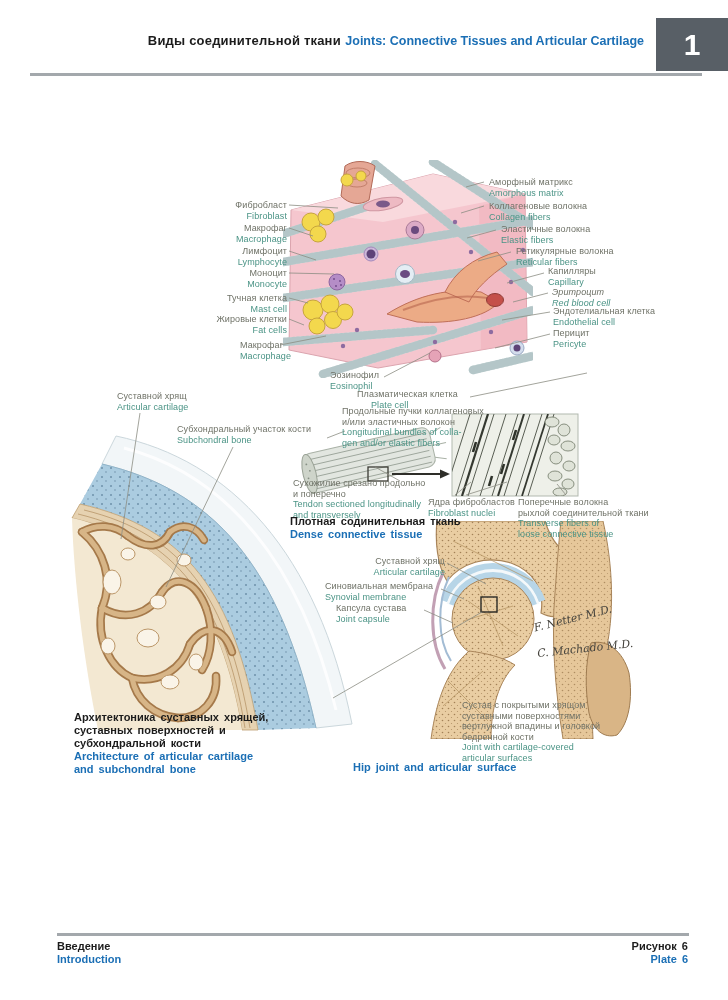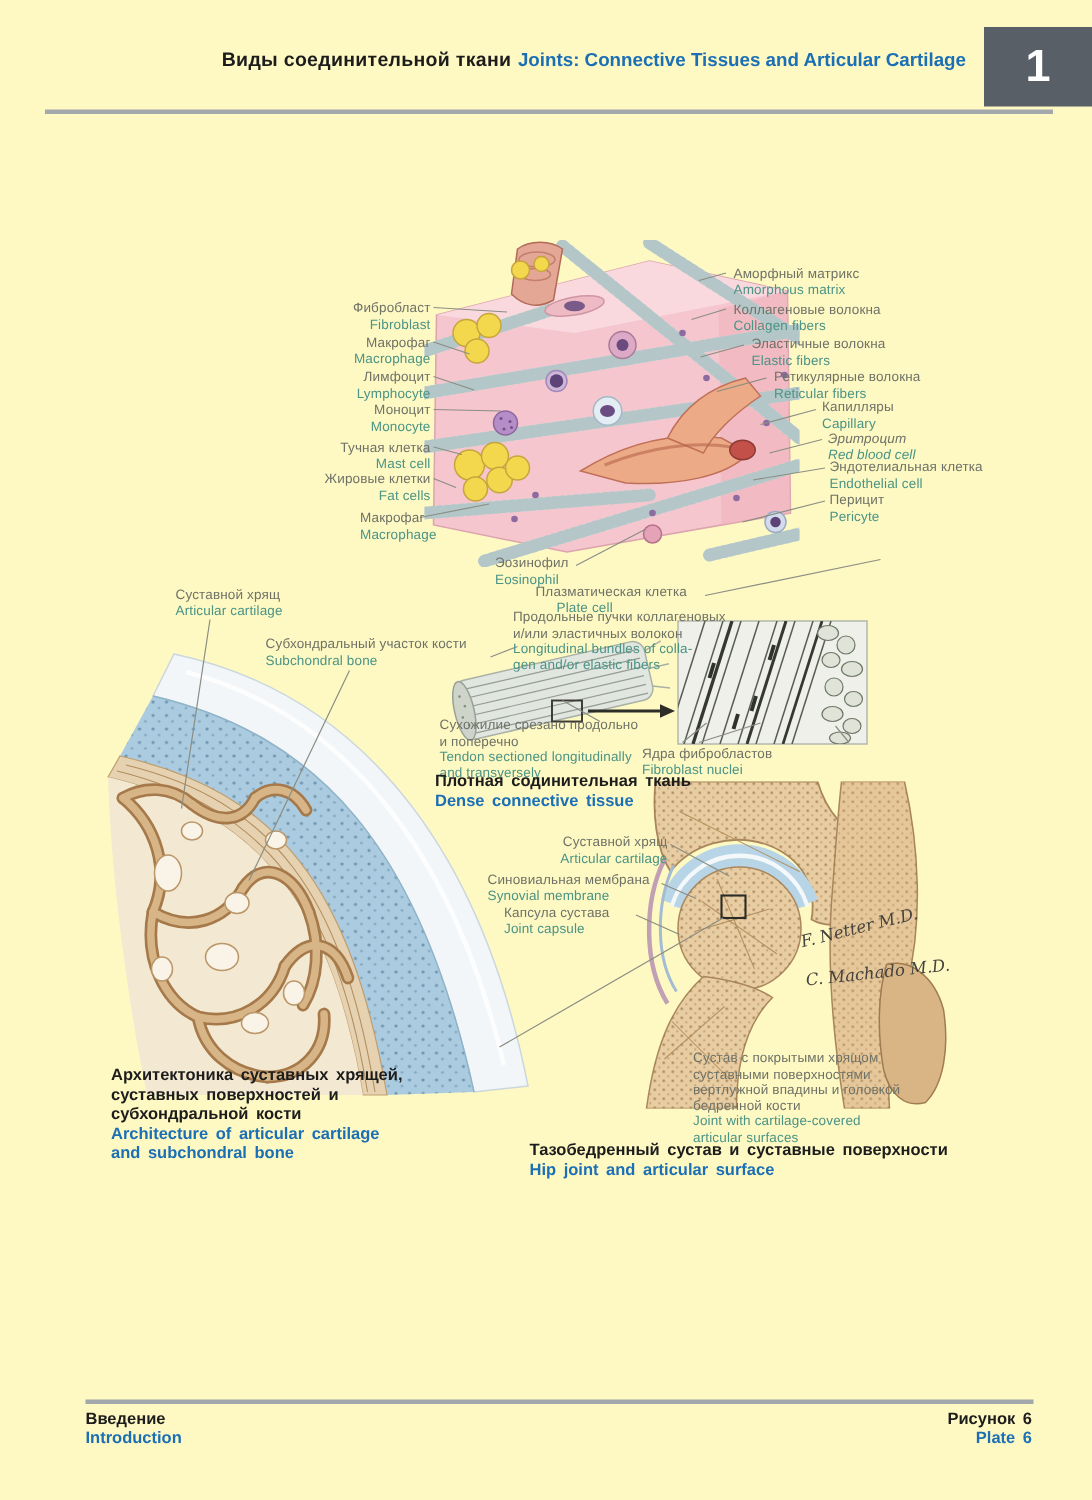--- a/index.html
+++ b/index.html
@@ -1,16 +1,16 @@
 <!DOCTYPE html>
 <html><head>
 <meta charset="utf-8">
 <style>
   html,body{margin:0;padding:0;background:#e8e8e8;}
-  .page{position:relative;width:728px;height:1000px;background:#fef9c3;
+  .page{position:relative;width:728px;height:1000px;background:#ffffff;
         font-family:"Liberation Sans",sans-serif;overflow:hidden;margin:0 auto;}
   .hdr-block{position:absolute;top:31px;right:84px;text-align:right;}
   .hdr-ru{font-size:13px;font-weight:bold;color:#1c1c1c;line-height:16px;letter-spacing:.2px;}
   .hdr-en{font-size:12.5px;font-weight:bold;color:#1b6fb5;line-height:15px;}
   .tab{position:absolute;top:18px;left:656px;width:72px;height:53px;background:#585f66;
        color:#fff;font-size:30px;font-weight:bold;display:flex;align-items:center;justify-content:center;}
   .rule{position:absolute;height:2.5px;background:#a3a8ac;}
   .lbl{position:absolute;font-size:9px;line-height:10.5px;letter-spacing:.1px;white-space:nowrap;}
   .lbl .ru{display:block;color:#6f7267;}
   .lbl .en{display:block;color:#4b9486;}
@@ -408,20 +408,26 @@
     <span class="en">and transversely</span>
   </div>
   <div class="cap" style="left:290px;top:515px;">
     <span class="bru">Плотная содинительная ткань</span>
     <span class="ben">Dense connective tissue</span>
   </div>
   <div class="lbl" style="left:428px;top:497px;">
     <span class="ru">Ядра фибробластов</span>
     <span class="en">Fibroblast nuclei</span>
   </div>
+  <div class="lbl" style="left:518px;top:497px;">
+    <span class="ru">Поперечные волокна</span>
+    <span class="ru">рыхлой соединительной ткани</span>
+    <span class="en">Transverse fibers of</span>
+    <span class="en">loose connective tissue</span>
+  </div>
 
   <div class="lbl" style="left:117px;top:391px;">
     <span class="ru">Суставной хрящ</span>
     <span class="en">Articular cartilage</span>
   </div>
   <div class="lbl" style="left:177px;top:424px;">
     <span class="ru">Субхондральный участок кости</span>
     <span class="en">Subchondral bone</span>
   </div>
   <div class="cap" style="left:74px;top:711px;">
@@ -448,21 +454,20 @@
     <span class="ru">Сустав с покрытыми хрящом</span>
     <span class="ru">суставными поверхностями</span>
     <span class="ru">вертлужной впадины и головкой</span>
     <span class="ru">бедренной кости</span>
     <span class="en">Joint with cartilage-covered</span>
     <span class="en">articular surfaces</span>
   </div>
   <div class="sig" style="left:533px;top:612px;transform:rotate(-14deg);">F. Netter M.D.</div>
   <div class="sig" style="left:537px;top:642px;transform:rotate(-6deg);">C. Machado M.D.</div>
   <div class="cap" style="left:353px;top:761px;">
-    <span class="bru">Тазобедренный сустав и суставные поверхности</span>
     <span class="ben">Hip joint and articular surface</span>
   </div>
 
   <div class="rule" style="top:933px;left:57px;width:632px;"></div>
   <div class="cap" style="left:57px;top:940px;">
     <span class="bru">Введение</span>
     <span class="ben">Introduction</span>
   </div>
   <div class="cap" style="right:40px;top:940px;text-align:right;">
     <span class="bru">Рисунок 6</span>

